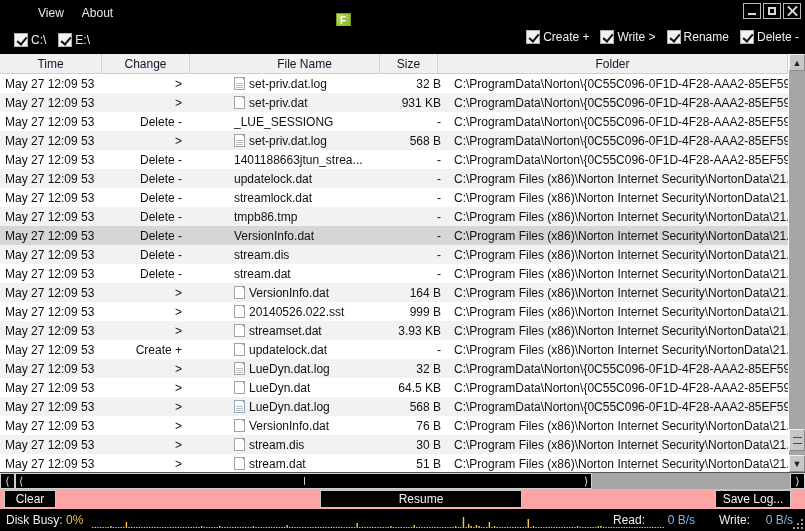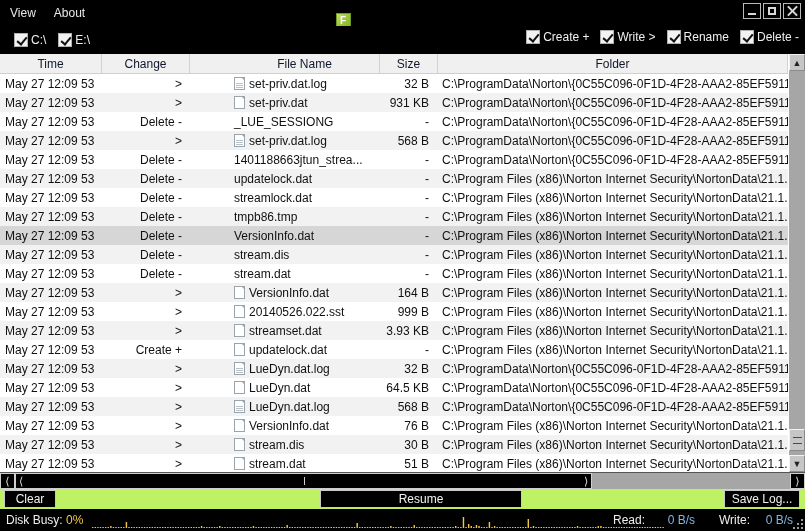--- a/index.html
+++ b/index.html
@@ -32,20 +32,21 @@
     background: #000000;
     display: flex;
     align-items: center;
     position: relative;
   }
   .menu {
     display: flex;
     align-items: center;
     gap: 14px;
     padding-left: 8px;
+    margin-left: 28px;
   }
   .menu-item {
     color: #e8e8e8;
     font-size: 12px;
     line-height: 14px;
     padding: 1px 2px;
     cursor: default;
   }
   .title-center {
     position: absolute;
@@ -228,21 +229,21 @@
     box-sizing: border-box;
     overflow: hidden;
     white-space: nowrap;
     display: flex;
     align-items: center;
     height: 19px;
   }
   .cell.time   { padding-left: 5px; letter-spacing: 0; }
   .cell.change { justify-content: flex-end; padding-right: 8px; }
   .cell.file   { padding-left: 4px; gap: 4px; }
-  .cell.size   { justify-content: flex-end; padding-right: 9px; }
+  .cell.size   { justify-content: flex-end; padding-right: 9px; margin-left: 12px; }
   .cell.folder { padding-left: 4px; }
 
   .ficon {
     width: 11px; height: 13px;
     flex: 0 0 11px;
     background: #ffffff;
     border: 1px solid #9aa4ad;
     box-sizing: border-box;
     position: relative;
   }
@@ -344,42 +345,42 @@
   .hs-thumb .arr { color: #dcdcdc; font-size: 11px; padding: 0 3px; }
   .hs-thumb .grip {
     position: absolute; left: 50%; top: 3px; bottom: 3px;
     width: 1px; background: #d0d0d0;
   }
 
   
   .btnbar {
     height: 20px;
     flex: 0 0 20px;
-    background: #bef264;
+    background: #fca5a5;
     position: relative;
     display: flex;
     align-items: center;
   }
   .btn {
     background: #000;
     border: 1px solid #c9c9c9;
     color: #f2f2f2;
     font-size: 12px;
     line-height: 12px;
     height: 18px;
     display: flex;
     align-items: center;
     justify-content: center;
     box-sizing: border-box;
     cursor: default;
     white-space: nowrap;
   }
   .btn-clear  { position: absolute; left: 4px;  width: 52px; }
   .btn-resume { position: absolute; left: 320px; width: 202px; }
-  .btn-save   { position: absolute; right: 5px; width: 76px; }
+  .btn-save   { position: absolute; right: 14px; width: 76px; }
 
   .statusbar {
     height: 22px;
     flex: 0 0 22px;
     background: #000;
     position: relative;
     display: flex;
     align-items: center;
     color: #e8e8e8;
     font-size: 12px;

